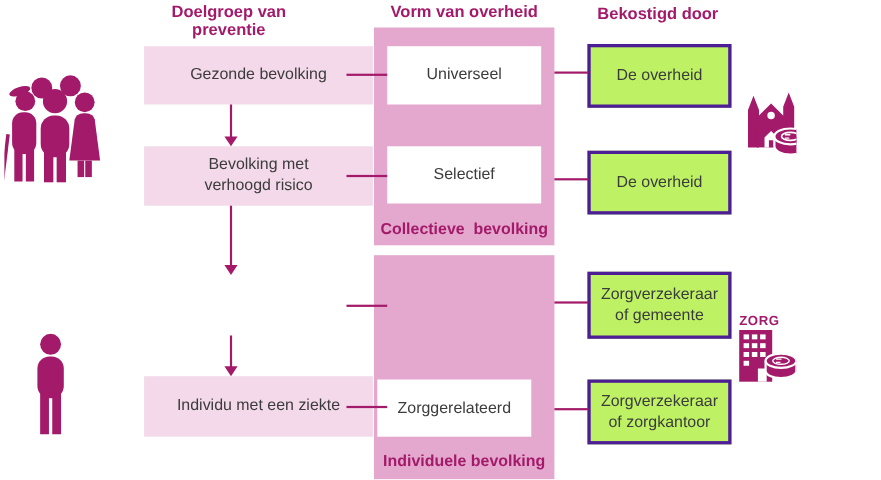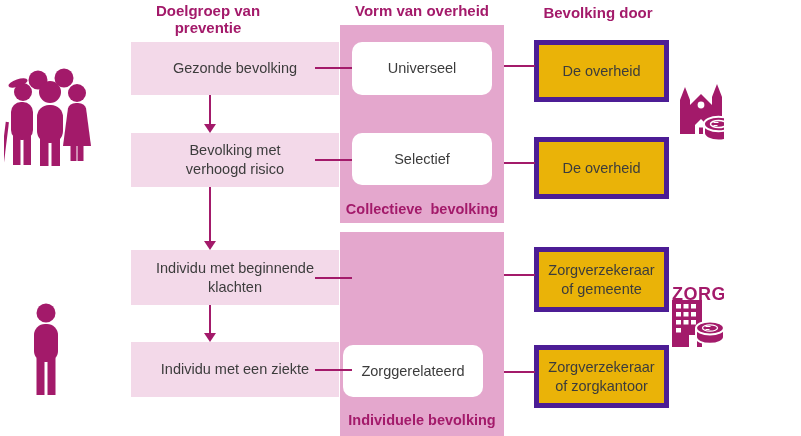--- a/index.html
+++ b/index.html
@@ -10,59 +10,57 @@
   .abs{position:absolute;}
   .hdr{
     color:#a31a6a;font-weight:bold;font-size:15px;line-height:1.15;
     text-align:center;white-space:pre-line;
   }
   .box{
     display:flex;align-items:center;justify-content:center;text-align:center;
     color:#3c3c3c;font-size:14.5px;line-height:1.3;white-space:pre-line;
   }
   .lbox{background:#f3d9e9;margin-left:24px;}
-  .mbox{background:#ffffff;border-radius:10px;}
-  .rbox{background:#eab308;border:5px solid #4c1d95;}
+  .mbox{background:#ffffff;}
+  .rbox{background:#bef264;border:3px solid #4c1d95;}
   .panel{background:#e4a7cd;}
   .panel-label{
     position:absolute;left:0;right:0;bottom:6px;text-align:center;
     color:#a31a6a;font-weight:bold;font-size:14.5px;white-space:pre-wrap;
   }
   .conn{height:2px;background:#a31a6a;}
   .stem{width:2px;background:#a31a6a;}
   .ahead{
     width:0;height:0;border-left:6px solid transparent;
     border-right:6px solid transparent;border-top:9px solid #a31a6a;
   }
   .zorg-label{
-    color:#a31a6a;font-weight:bold;font-size:18px;letter-spacing:0.5px;
+    color:#a31a6a;font-weight:bold;font-size:12px;letter-spacing:0.5px;
   }
 </style>
 </head>
 <body>
 
 <div class="stage">
 
   <div class="abs hdr" style="left:103px;top:2px;width:210px">Doelgroep van
 preventie</div>
   <div class="abs hdr" style="left:340px;top:2px;width:164px">Vorm van overheid</div>
-  <div class="abs hdr" style="left:533px;top:4px;width:130px">Bevolking door</div>
+  <div class="abs hdr" style="left:533px;top:4px;width:130px">Bekostigd door</div>
 
   <div class="abs panel" style="left:340px;top:25px;width:164px;height:198px">
     <div class="panel-label">Collectieve  bevolking</div>
   </div>
   <div class="abs panel" style="left:340px;top:232px;width:164px;height:204px">
     <div class="panel-label" style="bottom:8px">Individuele bevolking</div>
   </div>
 
   <div class="abs box lbox" style="left:107px;top:42px;width:208px;height:53px">Gezonde bevolking</div>
   <div class="abs box lbox" style="left:107px;top:133px;width:208px;height:54px">Bevolking met
 verhoogd risico</div>
-  <div class="abs box lbox" style="left:107px;top:250px;width:208px;height:55px">Individu met beginnende
-klachten</div>
   <div class="abs box lbox" style="left:107px;top:342px;width:208px;height:55px">Individu met een ziekte</div>
 
   <div class="abs box mbox" style="left:352px;top:42px;width:140px;height:53px">Universeel</div>
   <div class="abs box mbox" style="left:352px;top:133px;width:140px;height:52px">Selectief</div>
   <div class="abs box mbox" style="left:343px;top:345px;width:140px;height:52px">Zorggerelateerd</div>
 
   <div class="abs box rbox" style="left:534px;top:40px;width:125px;height:52px">De overheid</div>
   <div class="abs box rbox" style="left:534px;top:137px;width:125px;height:52px">De overheid</div>
   <div class="abs box rbox" style="left:534px;top:247px;width:125px;height:55px">Zorgverzekeraar
 of gemeente</div>

